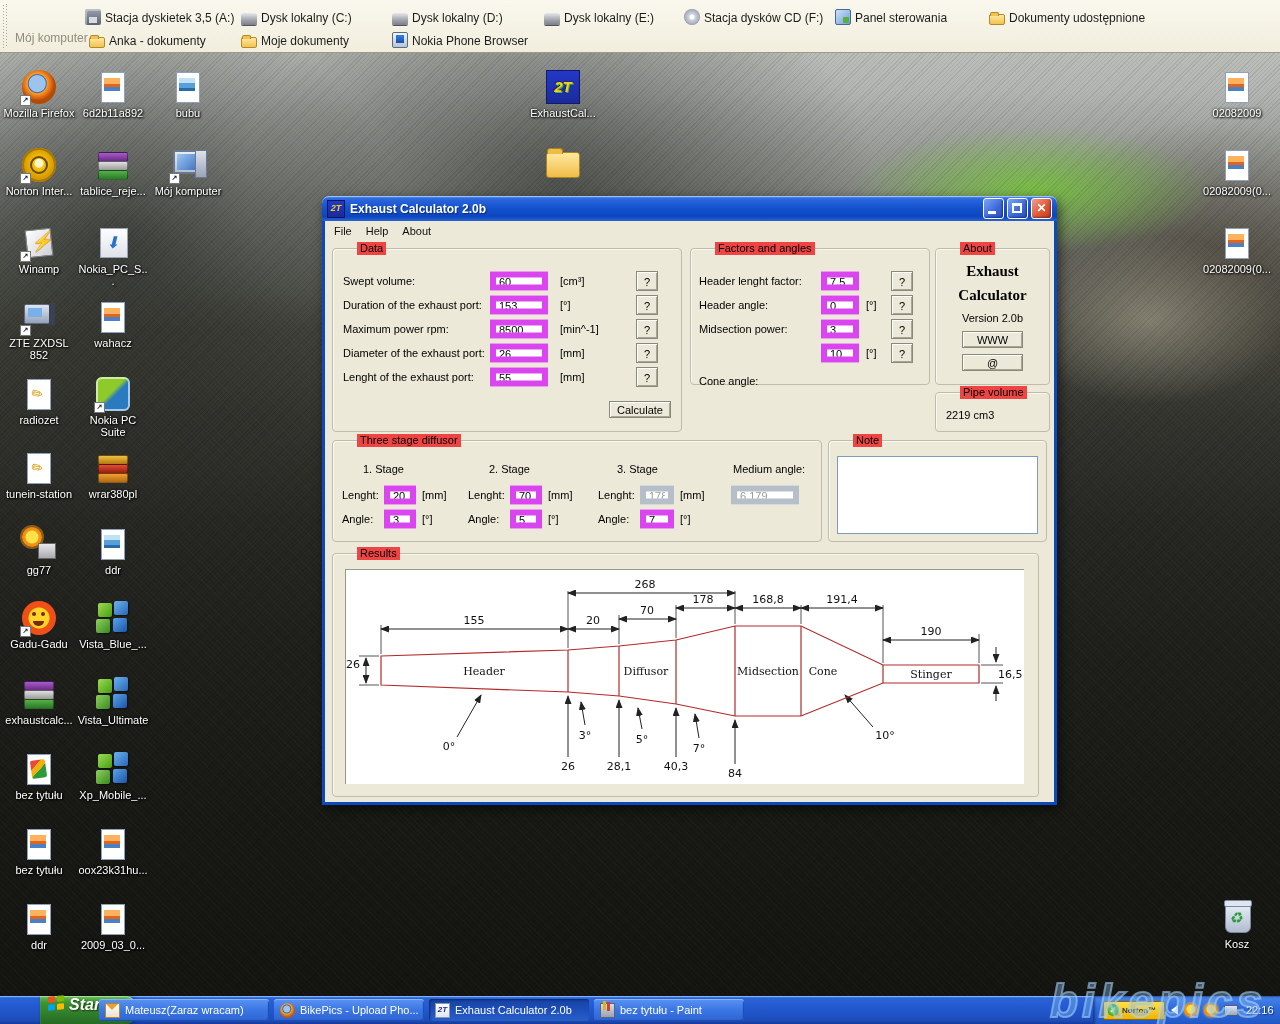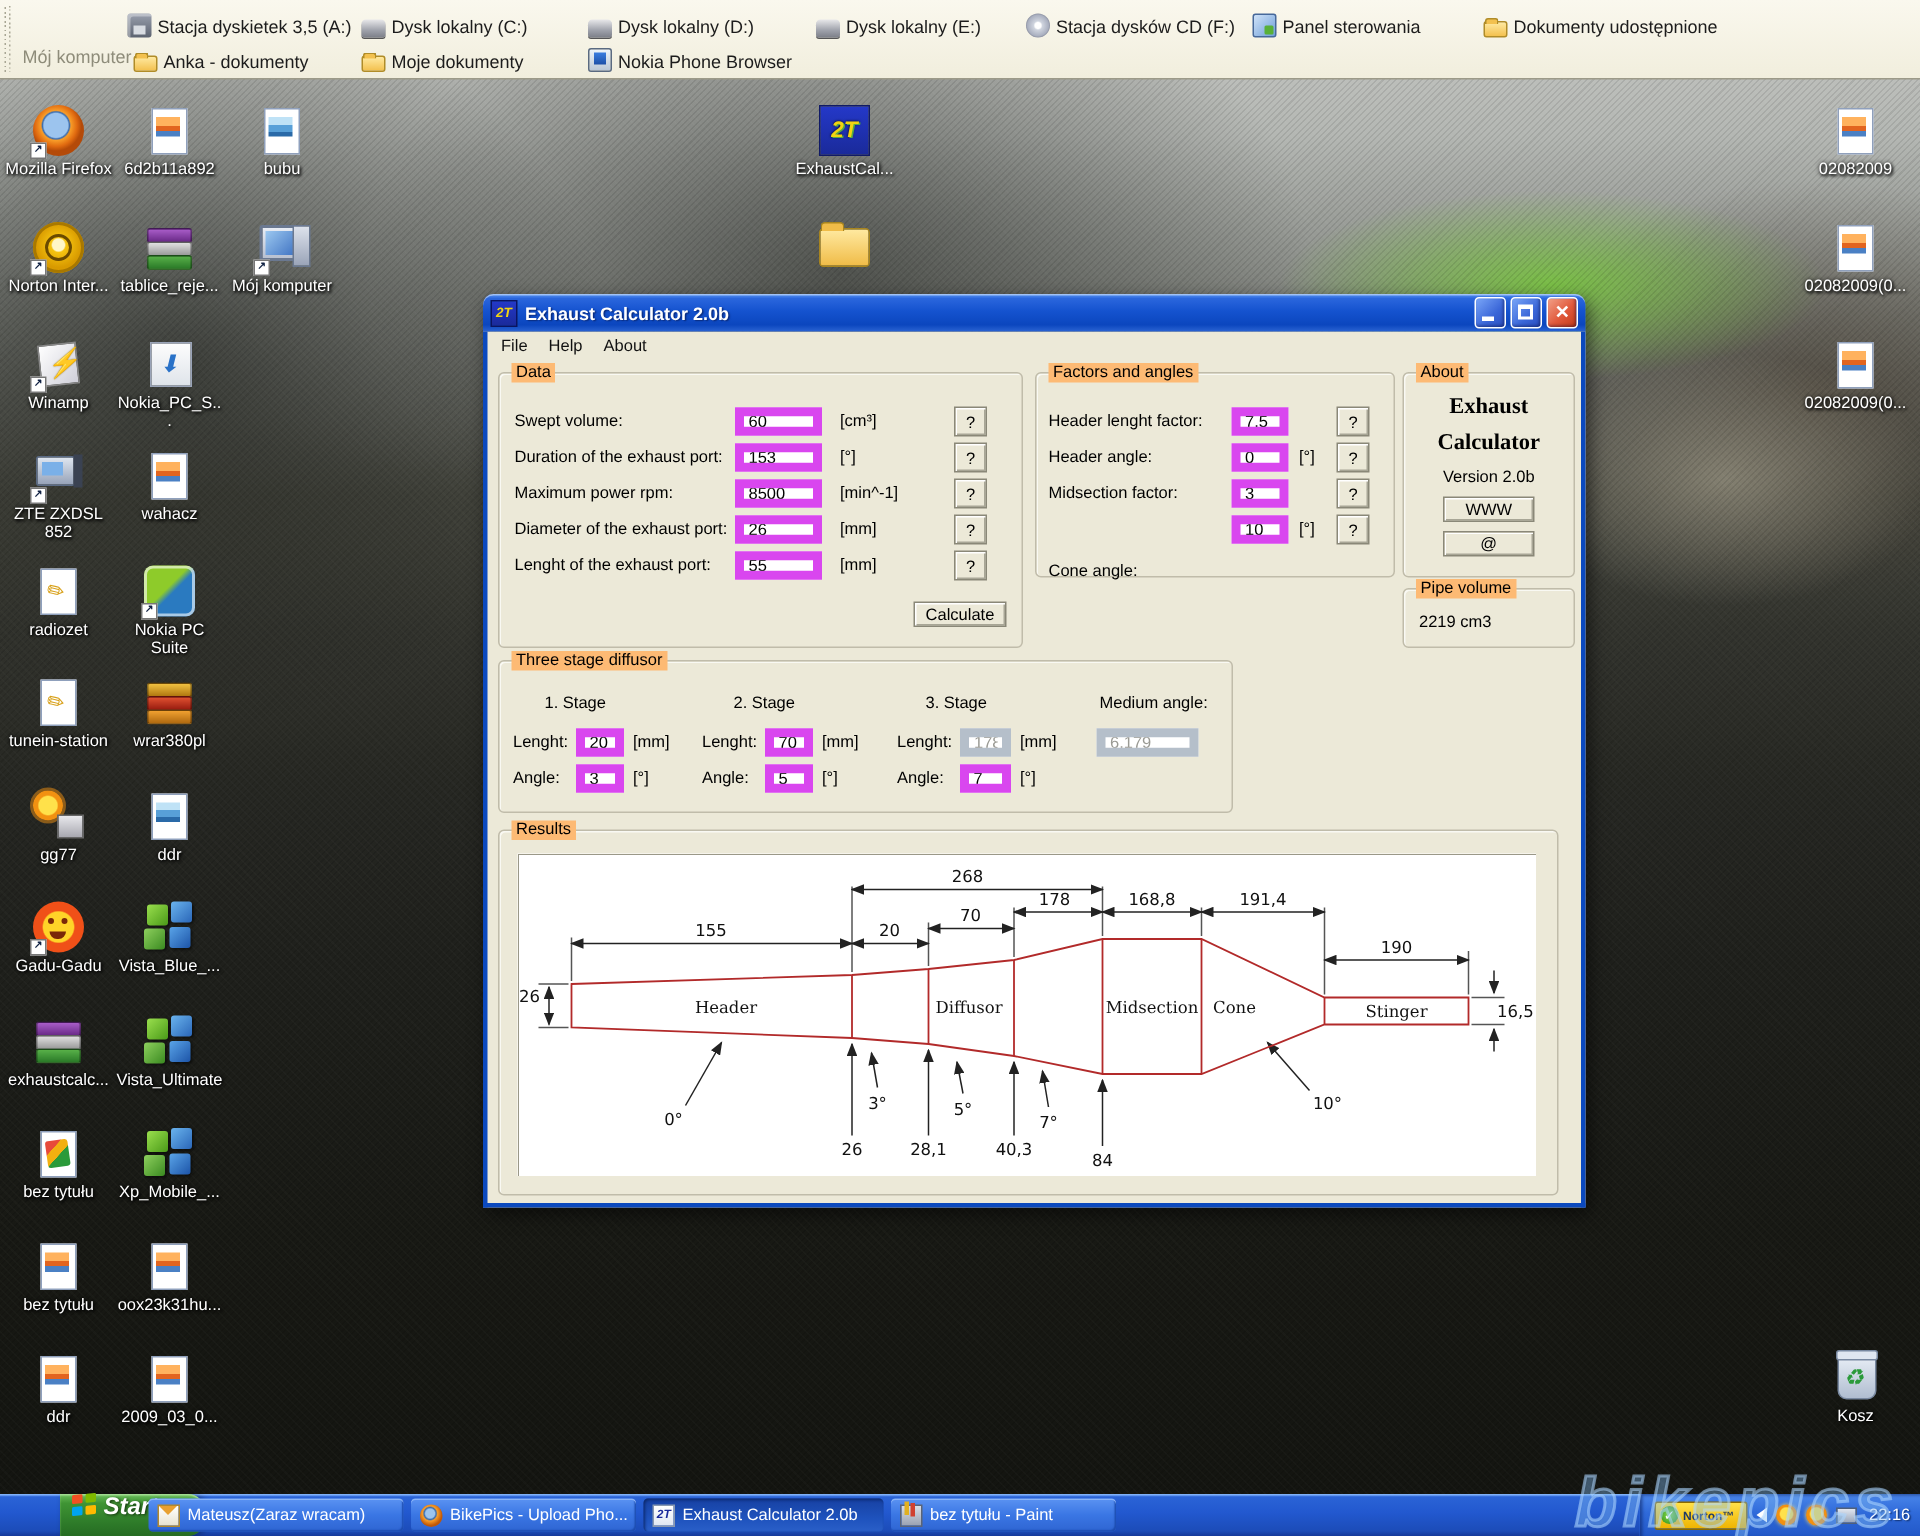--- a/index.html
+++ b/index.html
@@ -122,21 +122,21 @@
     background:linear-gradient(135deg,#7aa6f8,#3a66d8 60%,#2a4ec0);box-shadow:inset -1px -1px 2px rgba(0,0,40,.4);}
   .cap-btn.close{background:linear-gradient(135deg,#f2a088,#e0583a 55%,#c23a18);}
   .cap-btn.min:after{content:"";position:absolute;left:4px;bottom:4px;width:8px;height:3px;background:#fff;}
   .cap-btn.max:after{content:"";position:absolute;left:4px;top:4px;width:10px;height:10px;border:2px solid #fff;border-top-width:3px;box-sizing:border-box;}
   #win-body{height:584px;background:#ece9d8;border:3px solid #0b49be;border-top:none;box-sizing:border-box;}
   #menubar{height:20px;display:flex;align-items:center;padding-left:2px;font-size:11px;color:#111;}
   .menu-item{padding:2px 7px;}
   #client{position:relative;height:558px;}
 
   .grp{position:absolute;border:1px solid #c0bcaa;border-radius:4px;box-shadow:inset 1px 1px 0 rgba(255,255,255,.7);}
-  .grp>.cap{position:absolute;top:-7px;left:8px;background:#fdba74;padding:0 3px;font-size:11px;color:#000;line-height:13px;text-align:right;}
+  .grp>.cap{position:absolute;top:-7px;left:24px;background:#ef4444;padding:0 3px;font-size:11px;color:#000;line-height:13px;text-align:right;}
   .flabel{position:absolute;font-size:11px;color:#000;white-space:nowrap;transform:translateY(-50%);}
   .tin{position:absolute;height:19px;border:6px solid #d946ef;background:#fff;
     font:11px "Liberation Sans",sans-serif;padding:0 3px;box-sizing:border-box;transform:translateY(-50%);}
   .tin.dis{color:#9a9a94;border-color:#b5bfca;}
   .unit{position:absolute;font-size:11px;color:#000;transform:translateY(-50%);}
   .btn{position:absolute;background:#ece9d8;border:1px solid #8a8878;
     box-shadow:inset 1px 1px 0 #fff,inset -1px -1px 0 #a8a696;font:11px "Liberation Sans",sans-serif;
     text-align:center;color:#000;box-sizing:border-box;}
   .qbtn{width:22px;height:20px;line-height:18px;transform:translateY(-50%);}
 
@@ -520,21 +520,21 @@
           <span class="cap">Factors and angles</span>
           <span class="flabel" style="left:8px;top:32px;">Header lenght factor:</span>
           <input class="tin" style="left: 130px; top: 32px; width: 38px;" value="7,5">
           <button class="btn qbtn" style="left:200px;top:32px;">?</button>
 
           <span class="flabel" style="left:8px;top:56px;">Header angle:</span>
           <input class="tin" style="left: 130px; top: 56px; width: 38px;" value="0">
           <span class="unit" style="left:175px;top:56px;">[°]</span>
           <button class="btn qbtn" style="left:200px;top:56px;">?</button>
 
-          <span class="flabel" style="left:8px;top:80px;">Midsection factor:</span>
+          <span class="flabel" style="left:8px;top:80px;">Midsection power:</span>
           <input class="tin" style="left: 130px; top: 80px; width: 38px;" value="3">
           <button class="btn qbtn" style="left:200px;top:80px;">?</button>
 
           <span class="flabel" style="left:8px;top:104px;margin-top:28px;">Cone angle:</span>
           <input class="tin" style="left: 130px; top: 104px; width: 38px;" value="10">
           <span class="unit" style="left:175px;top:104px;">[°]</span>
           <button class="btn qbtn" style="left:200px;top:104px;">?</button>
         </div>
 
 
@@ -576,20 +576,24 @@
           <span class="flabel" style="left:265px;top:54px;">Lenght:</span>
           <input class="tin dis" style="left: 307px; top: 54px; width: 34px;" value="178">
           <span class="unit" style="left:347px;top:54px;">[mm]</span>
           <span class="flabel" style="left:265px;top:78px;">Angle:</span>
           <input class="tin" style="left: 307px; top: 78px; width: 34px;" value="7">
           <span class="unit" style="left:347px;top:78px;">[°]</span>
 
           <input class="tin dis" style="left: 398px; top: 54px; width: 68px;" value="6,179">
         </div>
 
+        <div class="grp" style="left:503px;top:199px;width:217px;height:100px;">
+          <span class="cap">Note</span>
+          <textarea id="note-text" style=""></textarea>
+        </div>
 
         <div class="grp" style="left:7px;top:312px;width:705px;height:242px;">
           <span class="cap">Results</span>
           <div id="results-white">
             <svg id="diag" viewBox="0 0 679 215">
               <defs>
                 <marker id="ae" markerWidth="9" markerHeight="7" refX="8" refY="3.5" orient="auto">
                     <path d="M0,0L9,3.5L0,7z" fill="#222"></path>
                   </marker>
                 <marker id="as" markerWidth="9" markerHeight="7" refX="1" refY="3.5" orient="auto">

